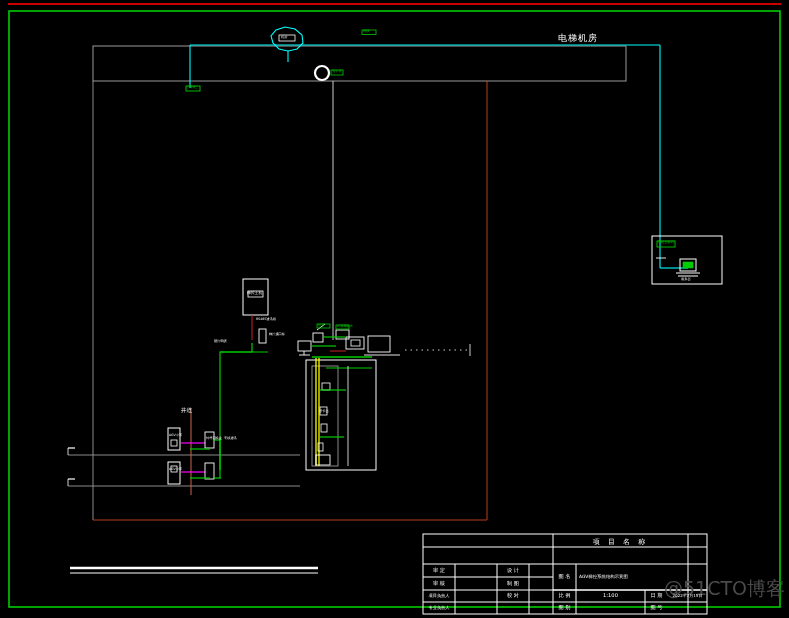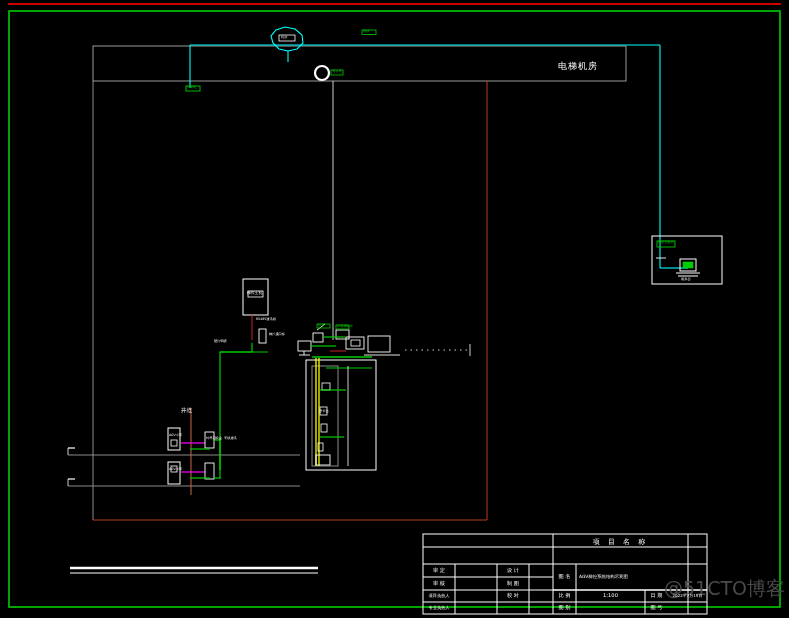--- a/index.html
+++ b/index.html
@@ -215,21 +215,21 @@
       <line x1="423" y1="547" x2="707" y2="547" stroke="#ffffff" stroke-width="1"></line>
       <line x1="423" y1="564" x2="707" y2="564" stroke="#ffffff" stroke-width="1"></line>
       <line x1="423" y1="577" x2="553" y2="577" stroke="#ffffff" stroke-width="1"></line>
       <line x1="423" y1="590" x2="707" y2="590" stroke="#ffffff" stroke-width="1"></line>
       <line x1="423" y1="602" x2="707" y2="602" stroke="#ffffff" stroke-width="1"></line>
       <line x1="553" y1="590" x2="707" y2="590" stroke="#ffffff" stroke-width="1"></line>
     </g>
 
   </svg>
 
-  <div class="lbl room" style="left:558px; top:62px;">电梯机房</div>
+  <div class="lbl room" style="left:558px; top:34px;">电梯机房</div>
 
   <div class="lbl tiny" style="left:281px; top:36px;">机房</div>
 
   <div class="lbl tiny green" style="left:363px; top:30px;">网线</div>
 
   <div class="lbl tiny green" style="left:187px; top:86px;">控制柜</div>
 
   <div class="lbl tiny green" style="left:332px; top:70px;">曳引机</div>
 
   <div class="lbl tiny2" style="left:247px; top:291px;">梯控主机</div>

